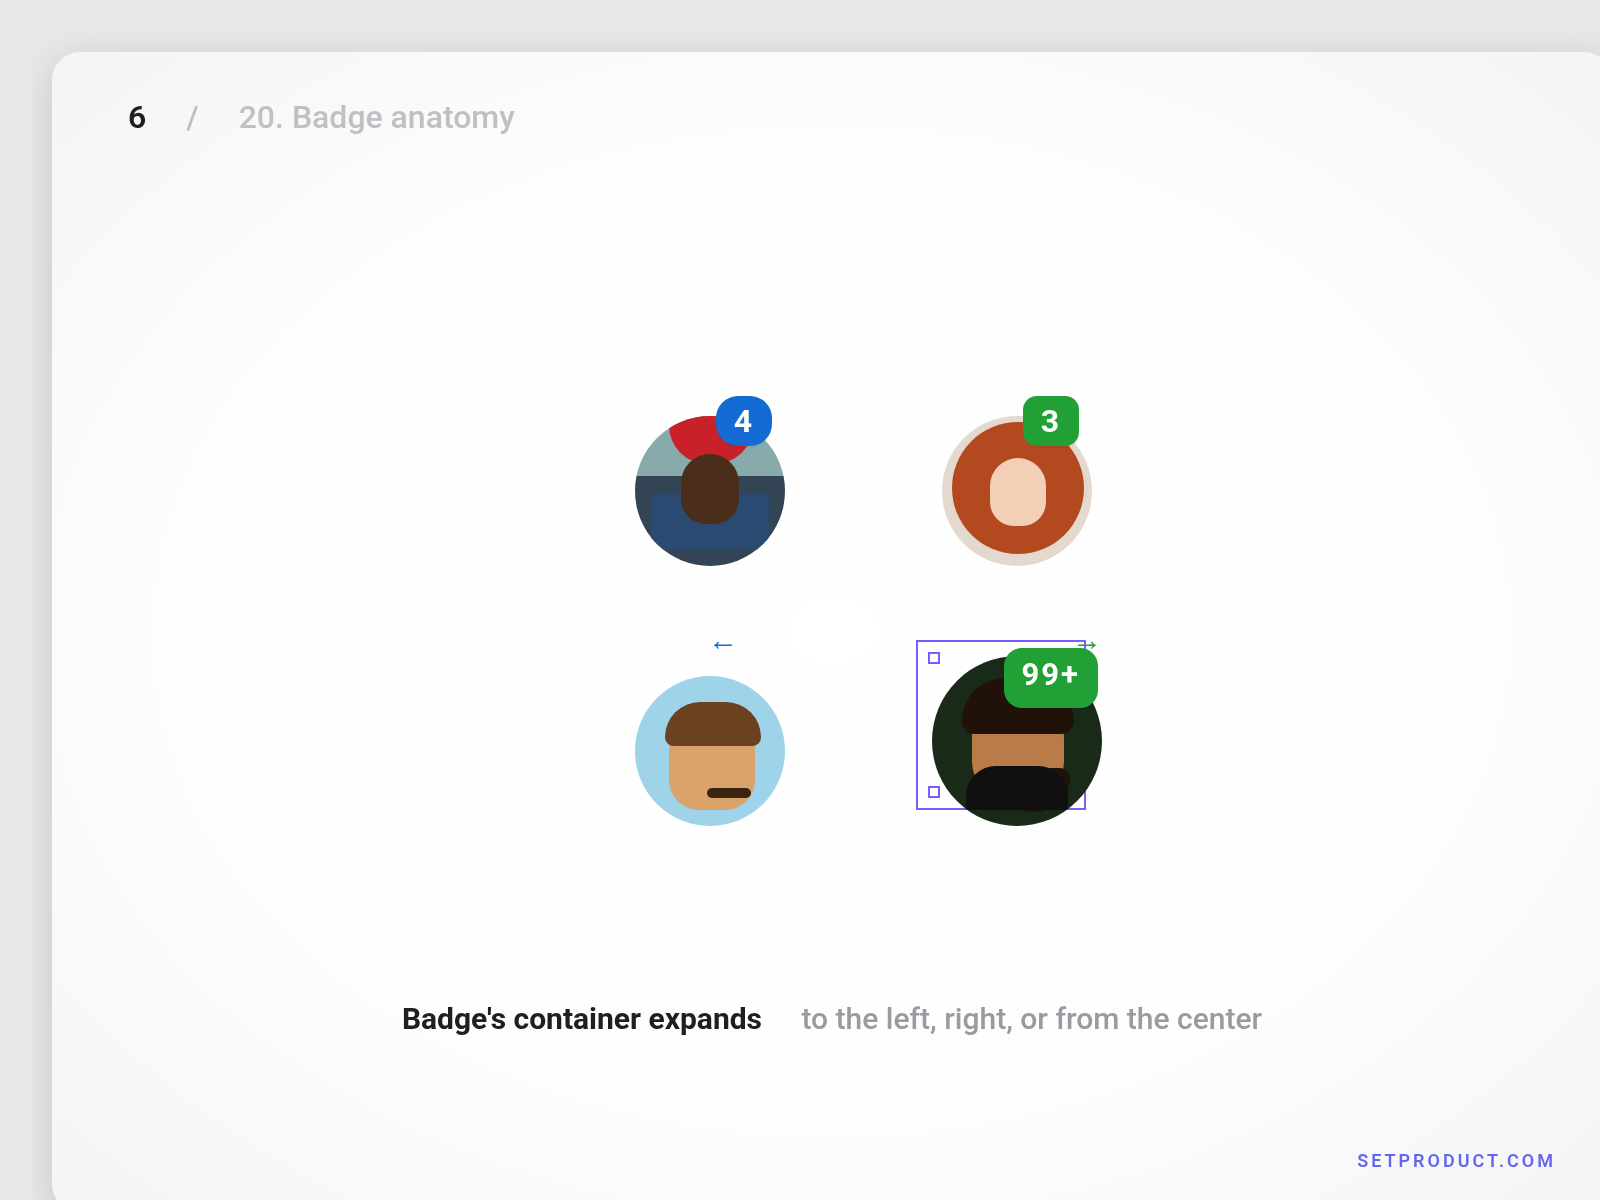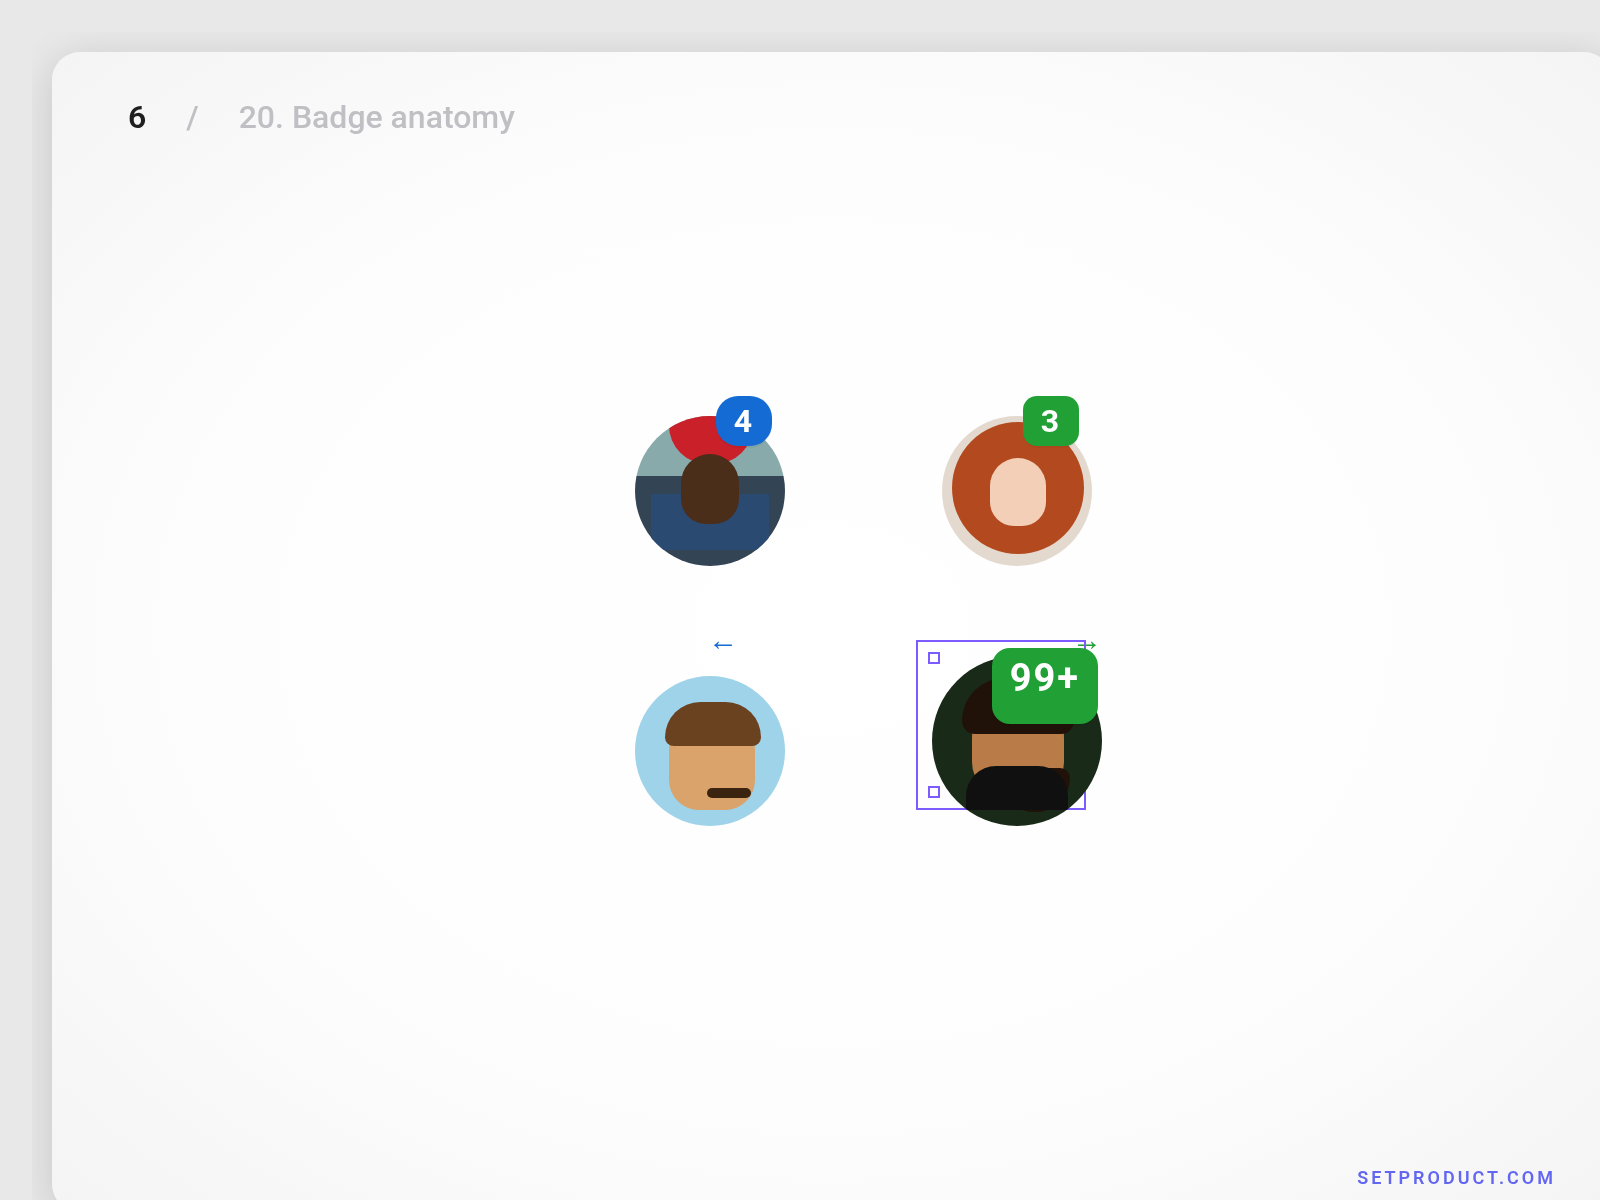--- a/index.html
+++ b/index.html
@@ -25,21 +25,21 @@
     position: absolute;
     top: 30px;
     left: 44px;
     font-size: 32px;
     font-weight: 500;
     color: #bfbfc4;
   }
   .pager .current { color: #1f1f1f; font-weight:600; }
   .watermark {
     position: absolute;
-    bottom: 8px;
+    bottom: 25px;
     right: 40px;
     font-size: 18px;
     letter-spacing: 3px;
     font-weight: 600;
     color: #6366f1;
   }
   .caption {
     position: absolute;
     bottom: 160px;
     left: 0;
@@ -96,21 +96,21 @@
   }
   .badge.blue { background:#146bd3; }
   .badge.green { background:#20a035; border-radius:14px; }
   .badge.green2 { background:#20a035; border-radius:18px; }
   .b1 { right: -4px; }
   .b2 { right: -4px; }
   .cell3 .avatar { top:40px; }
   .cell3 .badge { top:14px; left:-40px; padding:10px 22px; font-size:36px; }
   .cell4 { width:210px; height:210px; }
   .cell4 .avatar { width:170px; height:170px; top:20px; left:20px; }
-  .cell4 .badge { top:12px; right:-8px; padding:8px 18px 24px; font-size:38px; }
+  .cell4 .badge { top:12px; right:-8px; padding:8px 18px 15px; font-size:31px; }
 
   .selbox {
     position:absolute;
     border:2px solid #7c5cff;
     top:4px; left:4px; right:4px; bottom:4px;
   }
   .handle {
     position:absolute; width:12px; height:12px; background:#fff; border:2px solid #7c5cff;
   }
   .h-tl { top:-6px; left:-6px; }
@@ -216,15 +216,18 @@
         <div class="avatar av4">
             <div class="beard"></div>
             <div class="shirt"></div>
           </div>
         <div class="badge green2">99+</div>
       </div>
 
     </div>
   </div>
 
+  <div class="caption">
+    <span class="strong">Badge's container expands</span><span> to the left, right, or from the center</span>
+  </div>
 
   <div class="watermark">SETPRODUCT.COM</div>
 </div>
 
 </body></html>

